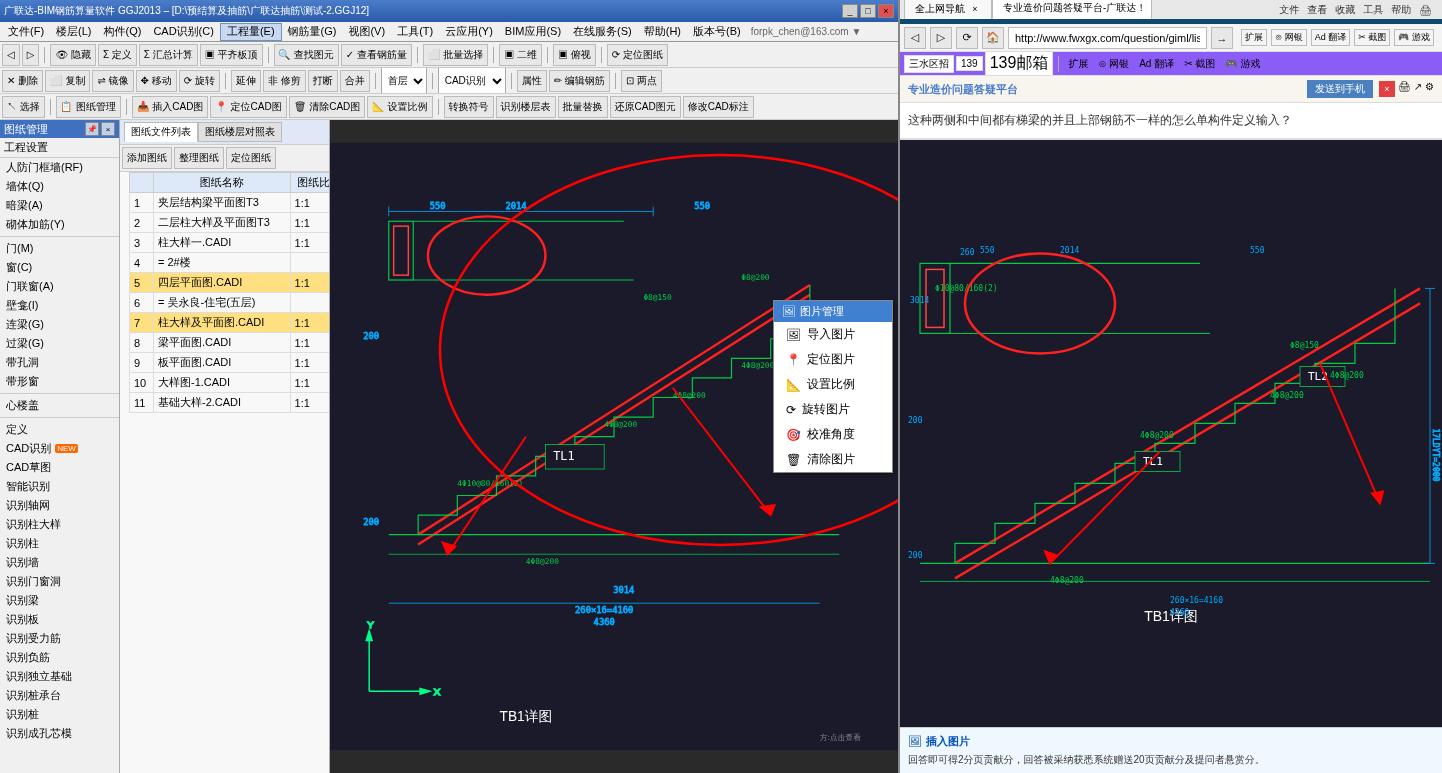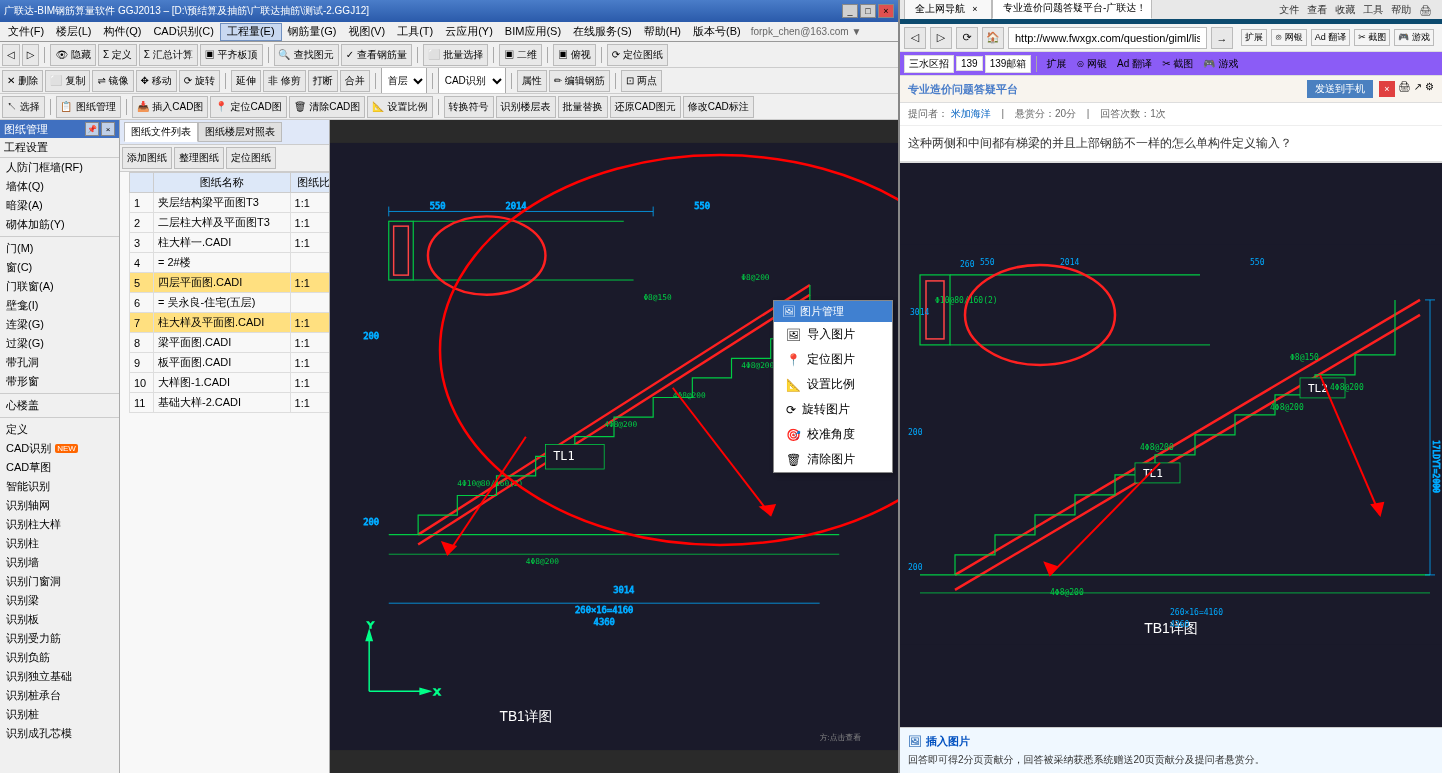--- a/index.html
+++ b/index.html
@@ -548,21 +548,21 @@
       <span style="border:1px solid #bbb; padding:1px 3px; font-size:9px; cursor:pointer;">⊙ 网银</span>
       <span style="border:1px solid #bbb; padding:1px 3px; font-size:9px; cursor:pointer;">Ad 翻译</span>
       <span style="border:1px solid #bbb; padding:1px 3px; font-size:9px; cursor:pointer;">✂ 截图</span>
       <span style="border:1px solid #bbb; padding:1px 3px; font-size:9px; cursor:pointer;">🎮 游戏</span>
     </div>
   </div>
 
   <div class="browser-toolbar">
     <span style="padding:1px 4px; border:1px solid #ddd; cursor:pointer; background:white; font-size:10px;">三水区招</span>
     <span style="padding:1px 4px; border:1px solid #ddd; cursor:pointer; background:white; font-size:10px;">139</span>
-    <span style="padding:1px 4px; border:1px solid #ddd; cursor:pointer; background:white; font-size:10px;">139邮箱</span>
+    <span style="padding:1px 4px; border:1px solid #ddd; cursor:pointer; background:white; font-size:16px;">139邮箱</span>
     <span class="sep"></span>
     <span style="padding:1px 4px; cursor:pointer;">扩展</span>
     <span style="padding:1px 4px; cursor:pointer;">⊙ 网银</span>
     <span style="padding:1px 4px; cursor:pointer;">Ad 翻译</span>
     <span style="padding:1px 4px; cursor:pointer;">✂ 截图</span>
     <span style="padding:1px 4px; cursor:pointer;">🎮 游戏</span>
   </div>
 
   <div class="browser-content">
 
@@ -572,28 +572,20 @@
         <button style="background:#4a80c0; color:white; border:none; padding:2px 8px; font-size:10px; cursor:pointer;">发送到手机</button>
         <span style="display:flex; gap:3px;">
           <span style="width:16px; height:16px; background:#e04040; color:white; display:inline-flex; align-items:center; justify-content:center; font-size:9px; cursor:pointer;">×</span>
           <span style="cursor:pointer;">🖨</span>
           <span style="cursor:pointer;">↗</span>
           <span style="cursor:pointer;">⚙</span>
         </span>
       </div>
     </div>
 
-    <div style="padding:4px 8px; background:#fff; border-bottom:1px solid #eee; font-size:10px; color:#666;">
-      <span>提问者：</span>
-      <span style="color:#0060c0;">米加海洋</span>
-      <span style="margin:0 8px;">|</span>
-      <span>悬赏分：20分</span>
-      <span style="margin:0 8px;">|</span>
-      <span>回答次数：1次</span>
-    </div>
 
     <div style="padding:8px; background:#fff; border-bottom:2px solid #ddd; font-size:12px; color:#333; line-height:1.6;">
       <span>这种两侧和中间都有梯梁的并且上部钢筋不一样的怎么单构件定义输入？</span>
     </div>
 
     <div style="flex:1; background:#1a1a2a; position:relative; overflow:hidden; min-height:380px;">
       <svg width="100%" height="100%" viewBox="0 0 542 400" style="position:absolute; top:0; left:0;">
         <rect width="542" height="400" fill="#1a1a2a"></rect>
 
         <g stroke="#00cc44" fill="none" stroke-width="1.2">

